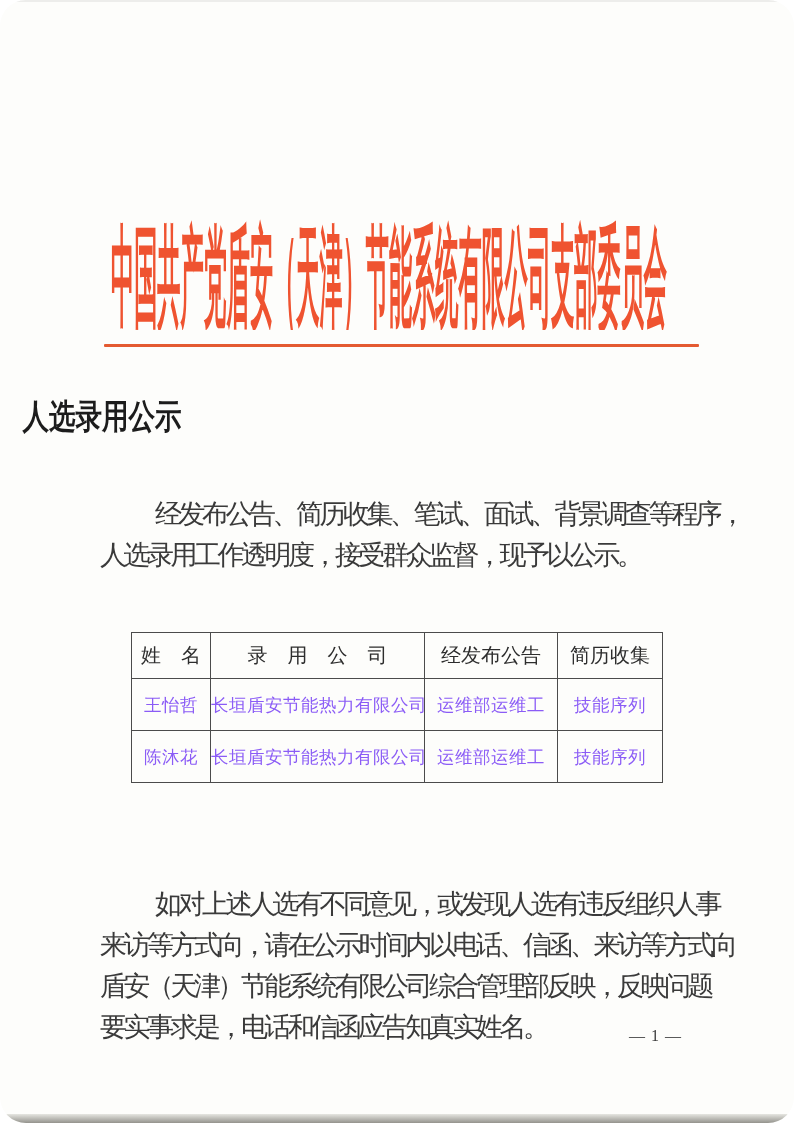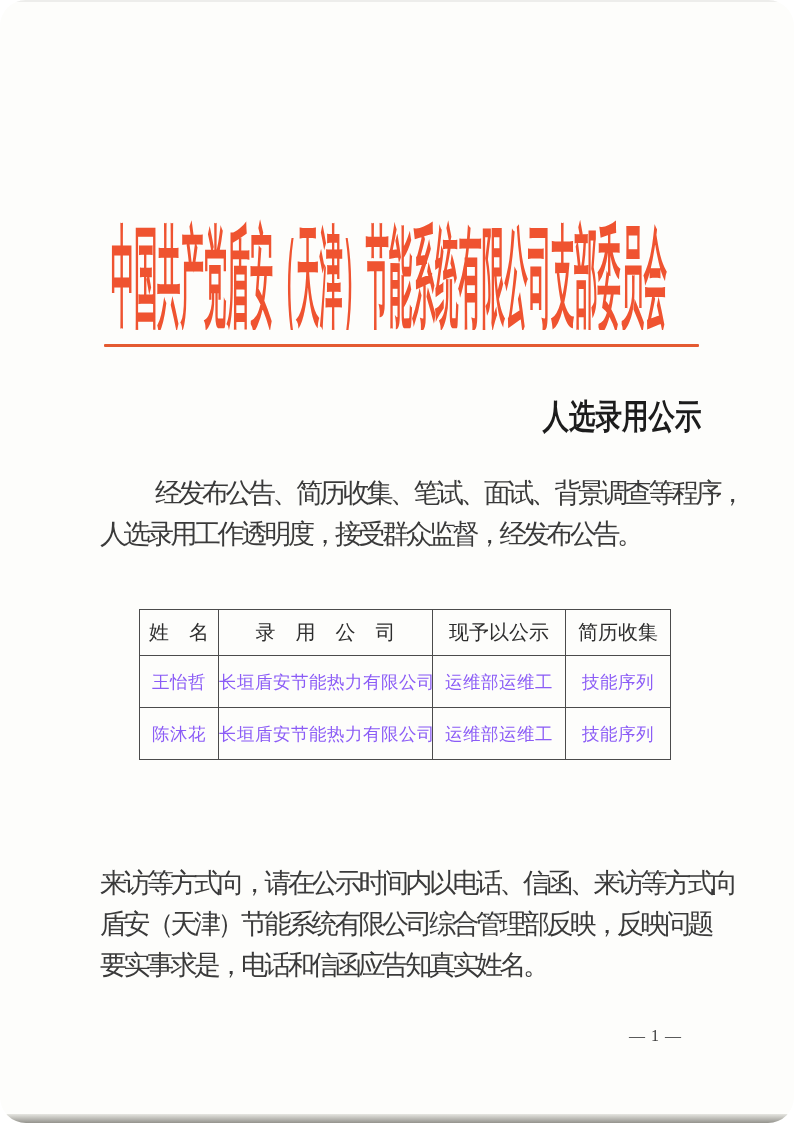--- a/index.html
+++ b/index.html
@@ -29,44 +29,43 @@
     font-weight: bold;
   }
   .letterhead-rule {
     position: absolute; left: 104px; top: 344px;
     width: 595px; height: 3px;
     background: #e45a31; border-radius: 1px;
   }
   
   .doc-title {
     position: absolute; top: 394px; left: 0; width: 724px;
-    text-align: right; white-space: nowrap;
+    text-align: left; white-space: nowrap;
   }
   .doc-title span {
     display: inline-block;
     font-size: 34px; font-weight: bold; color: #1c1c1c;
     letter-spacing: 0px;
     transform: scaleX(0.78);
   }
   
   .para {
     position: absolute; left: 100px; width: 608px;
     font-size: 27px; line-height: 41px; letter-spacing: -3.5px;
     color: #3a3a3a;
   }
   .para-1 { top: 473px; }
   .para-2 { top: 863px; }
   .para .line { white-space: nowrap; height: 41px; }
-  .para .indent { padding-left: 55px; }
+  .para .indent { padding-left: 55px; margin-top: 21px; }
   
   .hiring-table {
-    position: absolute; left: 131px; top: 609px;
+    position: absolute; left: 131px; top: 632px;
     border-collapse: collapse; table-layout: fixed; width: 531px;
     color: #303030;
-    margin-left: 8px;
   }
   .hiring-table th, .hiring-table td {
     border: 1.5px solid #4b4b4b;
     text-align: center; vertical-align: middle;
     overflow: hidden; white-space: nowrap;
   }
   .hiring-table th {
     height: 46px; font-size: 20px; font-weight: normal; color: #2d2d2d;
   }
   .hiring-table td {
@@ -91,55 +90,56 @@
   </svg>
 
   <div class="letterhead-rule"></div>
 
   <div class="doc-title">
     <span>人选录用公示</span>
   </div>
 
   <div class="para para-1">
     <div class="line indent">经发布公告、简历收集、笔试、面试、背景调查等程序，</div>
-    <div class="line">人选录用工作透明度，接受群众监督，经发布公告。</div>
+    <div class="line">人选录用工作透明度，接受群众监督，现予以公示。</div>
   </div>
 
   <table class="hiring-table">
     <colgroup>
       <col style="width:79px">
       <col style="width:214px">
       <col style="width:133px">
       <col style="width:105px">
     </colgroup>
     <thead>
       <tr>
         <th>姓　名</th>
         <th>录　用　公　司</th>
-        <th>现予以公示</th>
+        <th>经发布公告</th>
         <th>简历收集</th>
       </tr>
     </thead>
     <tbody>
       <tr>
         <td>王怡哲</td>
         <td>长垣盾安节能热力有限公司</td>
         <td>运维部运维工</td>
         <td>技能序列</td>
       </tr>
       <tr>
         <td>陈沐花</td>
         <td>长垣盾安节能热力有限公司</td>
         <td>运维部运维工</td>
         <td>技能序列</td>
       </tr>
     </tbody>
   </table>
 
   <div class="para para-2">
+    <div class="line indent">如对上述人选有不同意见，或发现人选有违反组织人事</div>
     <div class="line">来访等方式向，请在公示时间内以电话、信函、来访等方式向</div>
     <div class="line">盾安（天津）节能系统有限公司综合管理部反映，反映问题</div>
     <div class="line">要实事求是，电话和信函应告知真实姓名。</div>
   </div>
 
   <div class="page-number">— 1 —</div>
 
   <div class="edge-bottom"></div>
 
 </div>

